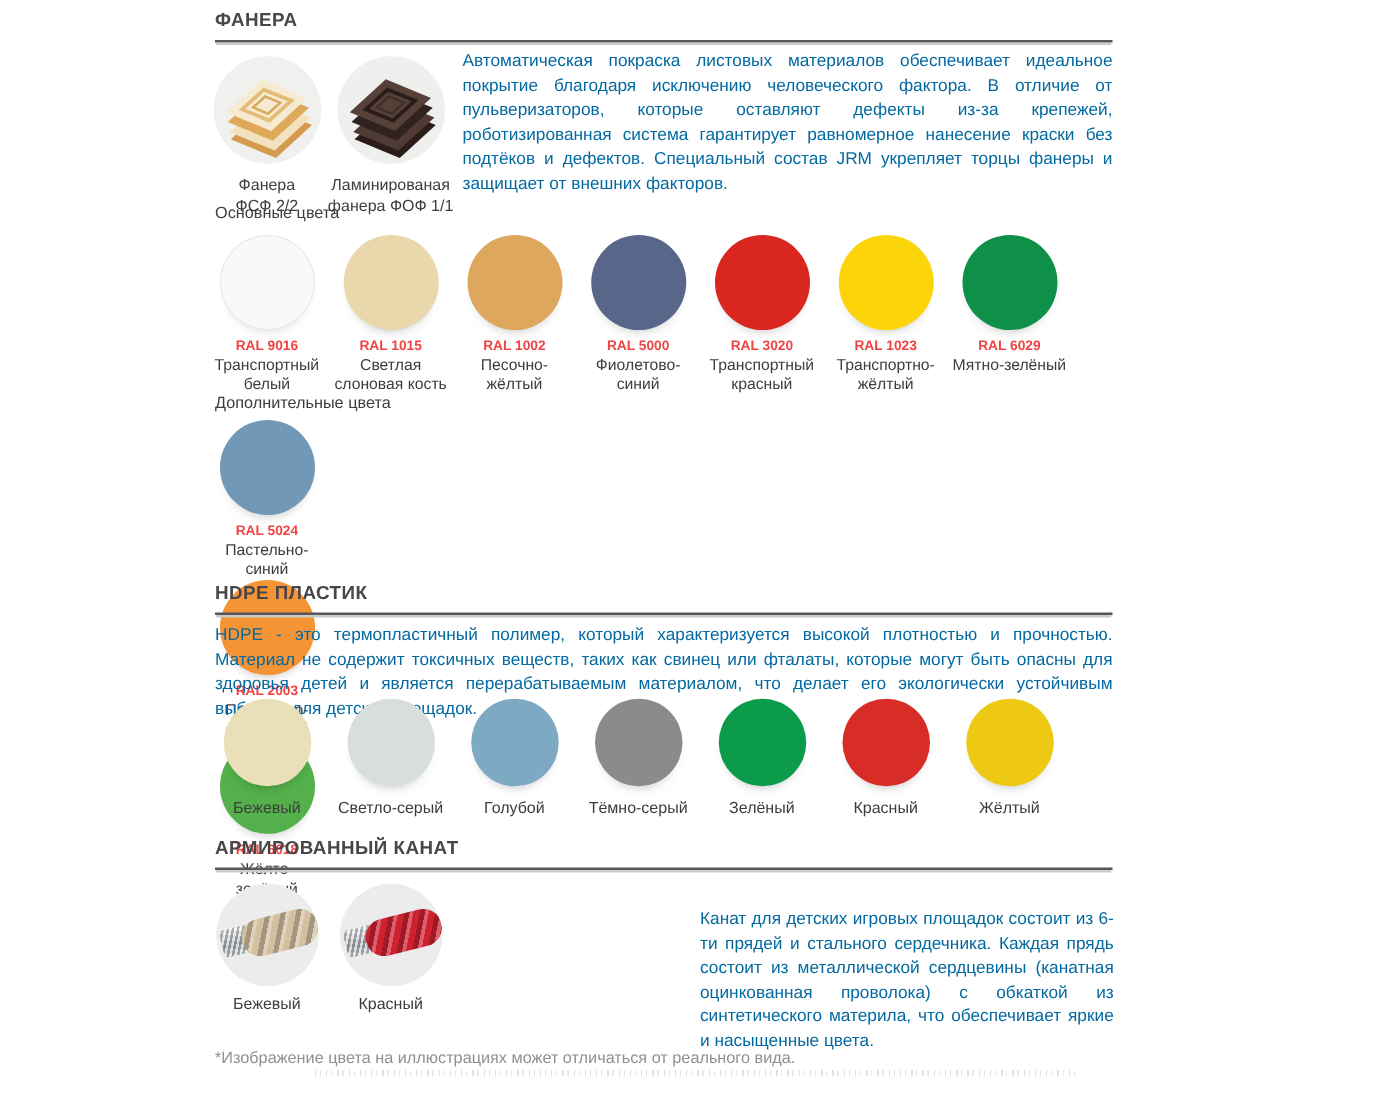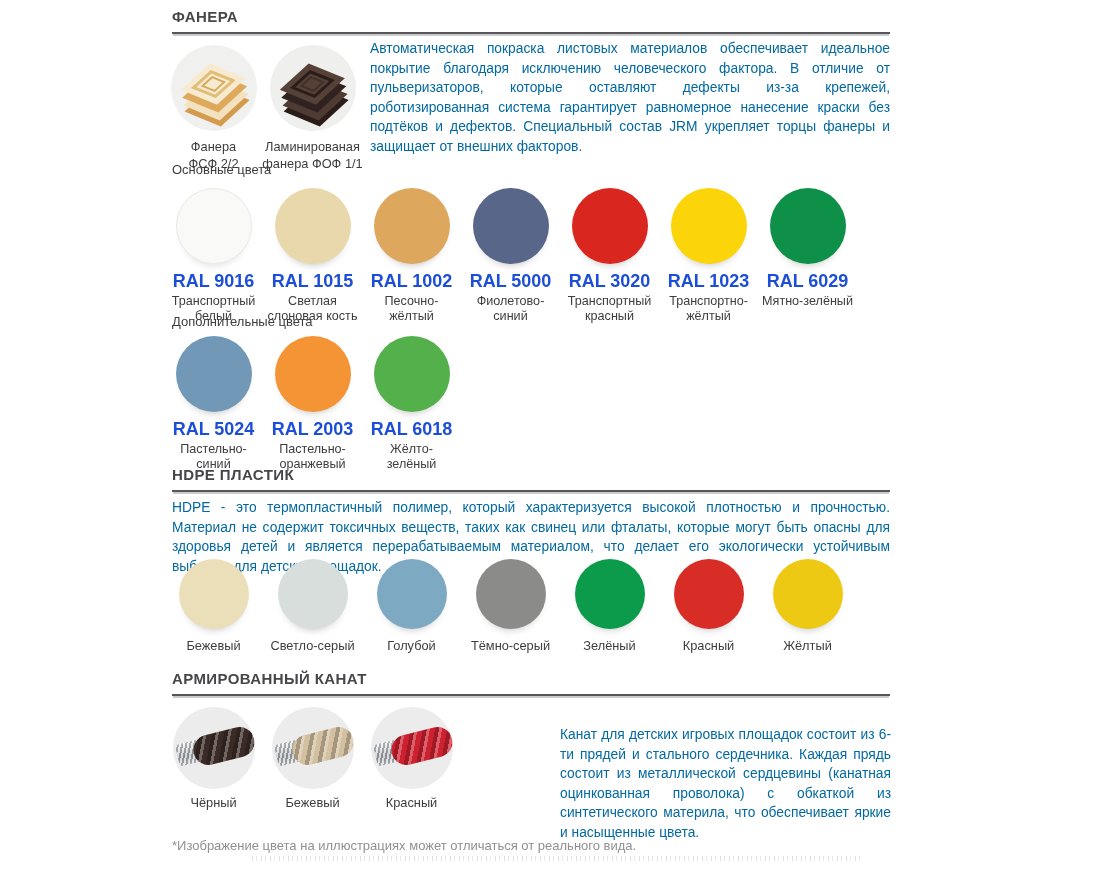--- a/index.html
+++ b/index.html
@@ -29,29 +29,29 @@
 
   .mini-title { position:absolute; left:172px; font-size:13px; color:#3d3d3d; }
   #mt-main { top:162px; }
   #mt-add  { top:314px; }
 
   .row { position:absolute; display:flex; }
   .cell { width:99px; display:flex; flex-direction:column; align-items:center; }
 
   .dot { border-radius:50%; box-shadow:0 7px 9px -7px rgba(0,0,0,.28); }
   #row-main { left:164px; top:188px; }
-  #row-add  { left:164px; top:336px; }
+  #row-add  { left:164px; top:336px;flex-direction:column; }
   #row-hdpe { left:164px; top:559px; }
   #row-rope { left:164px; top:707px; }
   #row-main .dot, #row-add .dot { width:76px; height:76px; }
   #row-hdpe .dot { width:70px; height:70px; }
   
   #row-main .cell:first-child .dot { box-shadow: inset 0 0 0 1px #e9e9e5, 0 7px 9px -7px rgba(0,0,0,.18); }
 
-  .swatch-code { margin-top:7px; font-size:18px; font-weight:bold; color:#1d4ed8; }
+  .swatch-code { margin-top:7px; font-size:11px; font-weight:bold; color:#ef4444; }
   .swatch-name { margin-top:2px; font-size:12.6px; color:#3d3d3d; line-height:1.22;
                  text-align:center; white-space:pre-line; width:110px; }
   .hdpe-name   { margin-top:9px; font-size:12.8px; color:#3d3d3d; text-align:center; width:110px; }
 
   
   #plywood-samples { left:164px; top:44px; }
   .sample-label { margin-top:3px; font-size:12.8px; line-height:1.3; color:#3d3d3d;
                   text-align:center; white-space:pre-line; width:116px; }
 
   
@@ -241,27 +241,20 @@
       <span class="dot" style="background: rgb(238, 201, 20);"></span>
       <span class="hdpe-name">Жёлтый</span>
     </div>
   </div>
 
   <div class="sec-title" id="title-rope">АРМИРОВАННЫЙ КАНАТ</div>
   <div class="para" id="para-rope">Канат для детских игровых площадок состоит из 6-ти прядей и стального сердечника. Каждая прядь состоит из металлической сердцевины (канатная оцинкованная проволока) с обкаткой из синтетического материла, что обеспечивает яркие и насыщенные цвета.</div>
 
   <div class="row" id="row-rope">
     <div class="cell">
-      <span class="rope-dot" style="--rope: #3b2b27;">
-        <span class="rope-metal"></span>
-        <span class="rope-body"></span>
-      </span>
-      <span class="rope-name">Чёрный</span>
-    </div>
-    <div class="cell">
       <span class="rope-dot" style="--rope: #d3c0a0;">
         <span class="rope-metal"></span>
         <span class="rope-body"></span>
       </span>
       <span class="rope-name">Бежевый</span>
     </div>
     <div class="cell">
       <span class="rope-dot" style="--rope: #cd2130;">
         <span class="rope-metal"></span>
         <span class="rope-body"></span>

